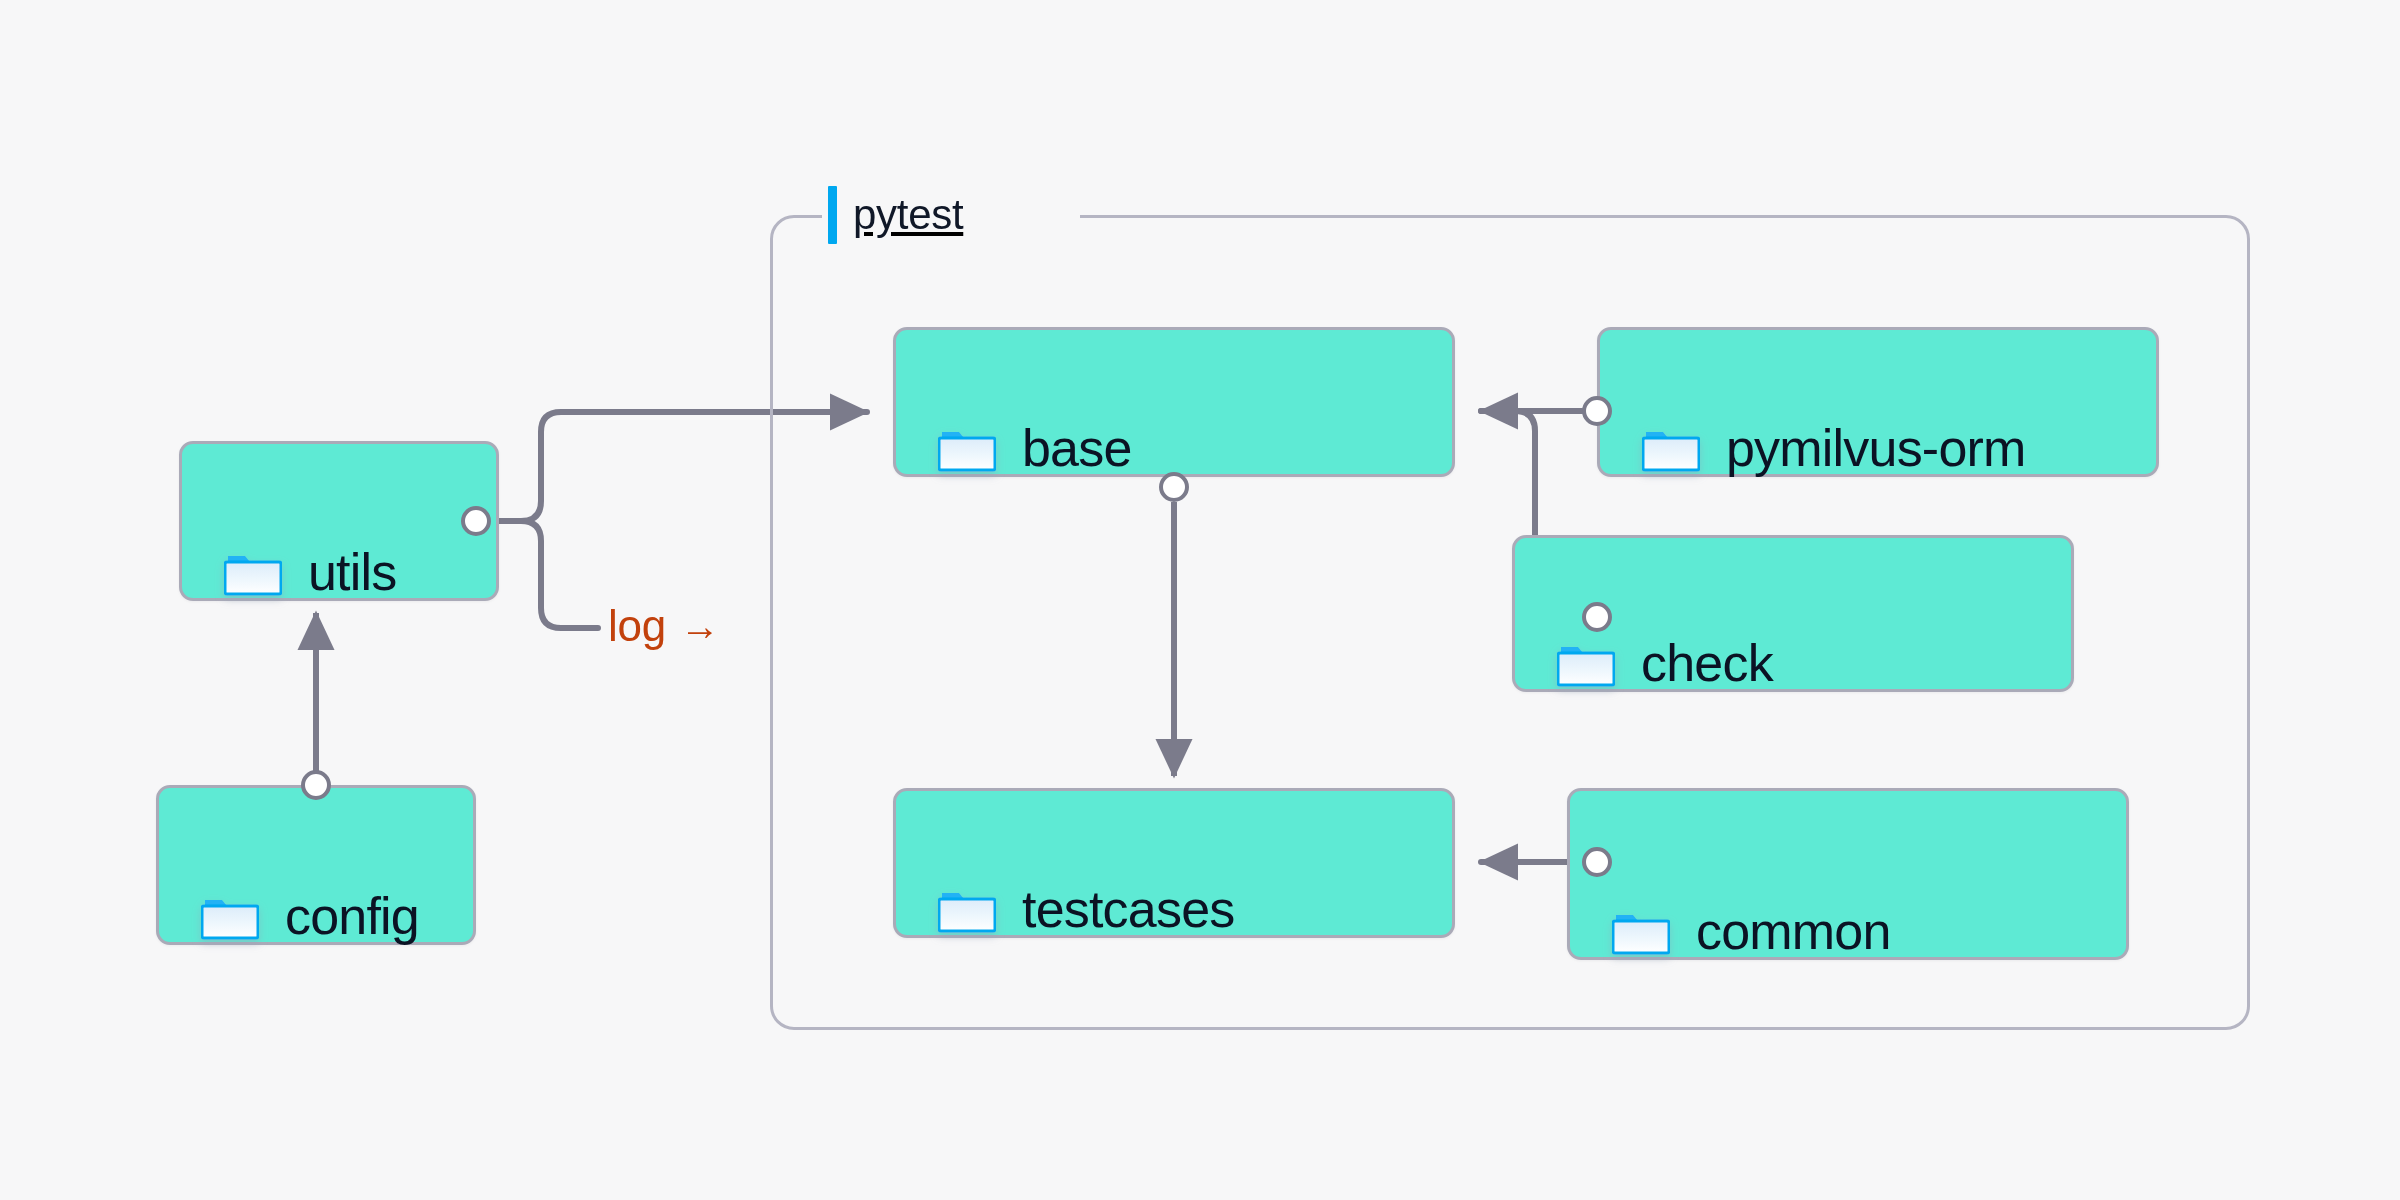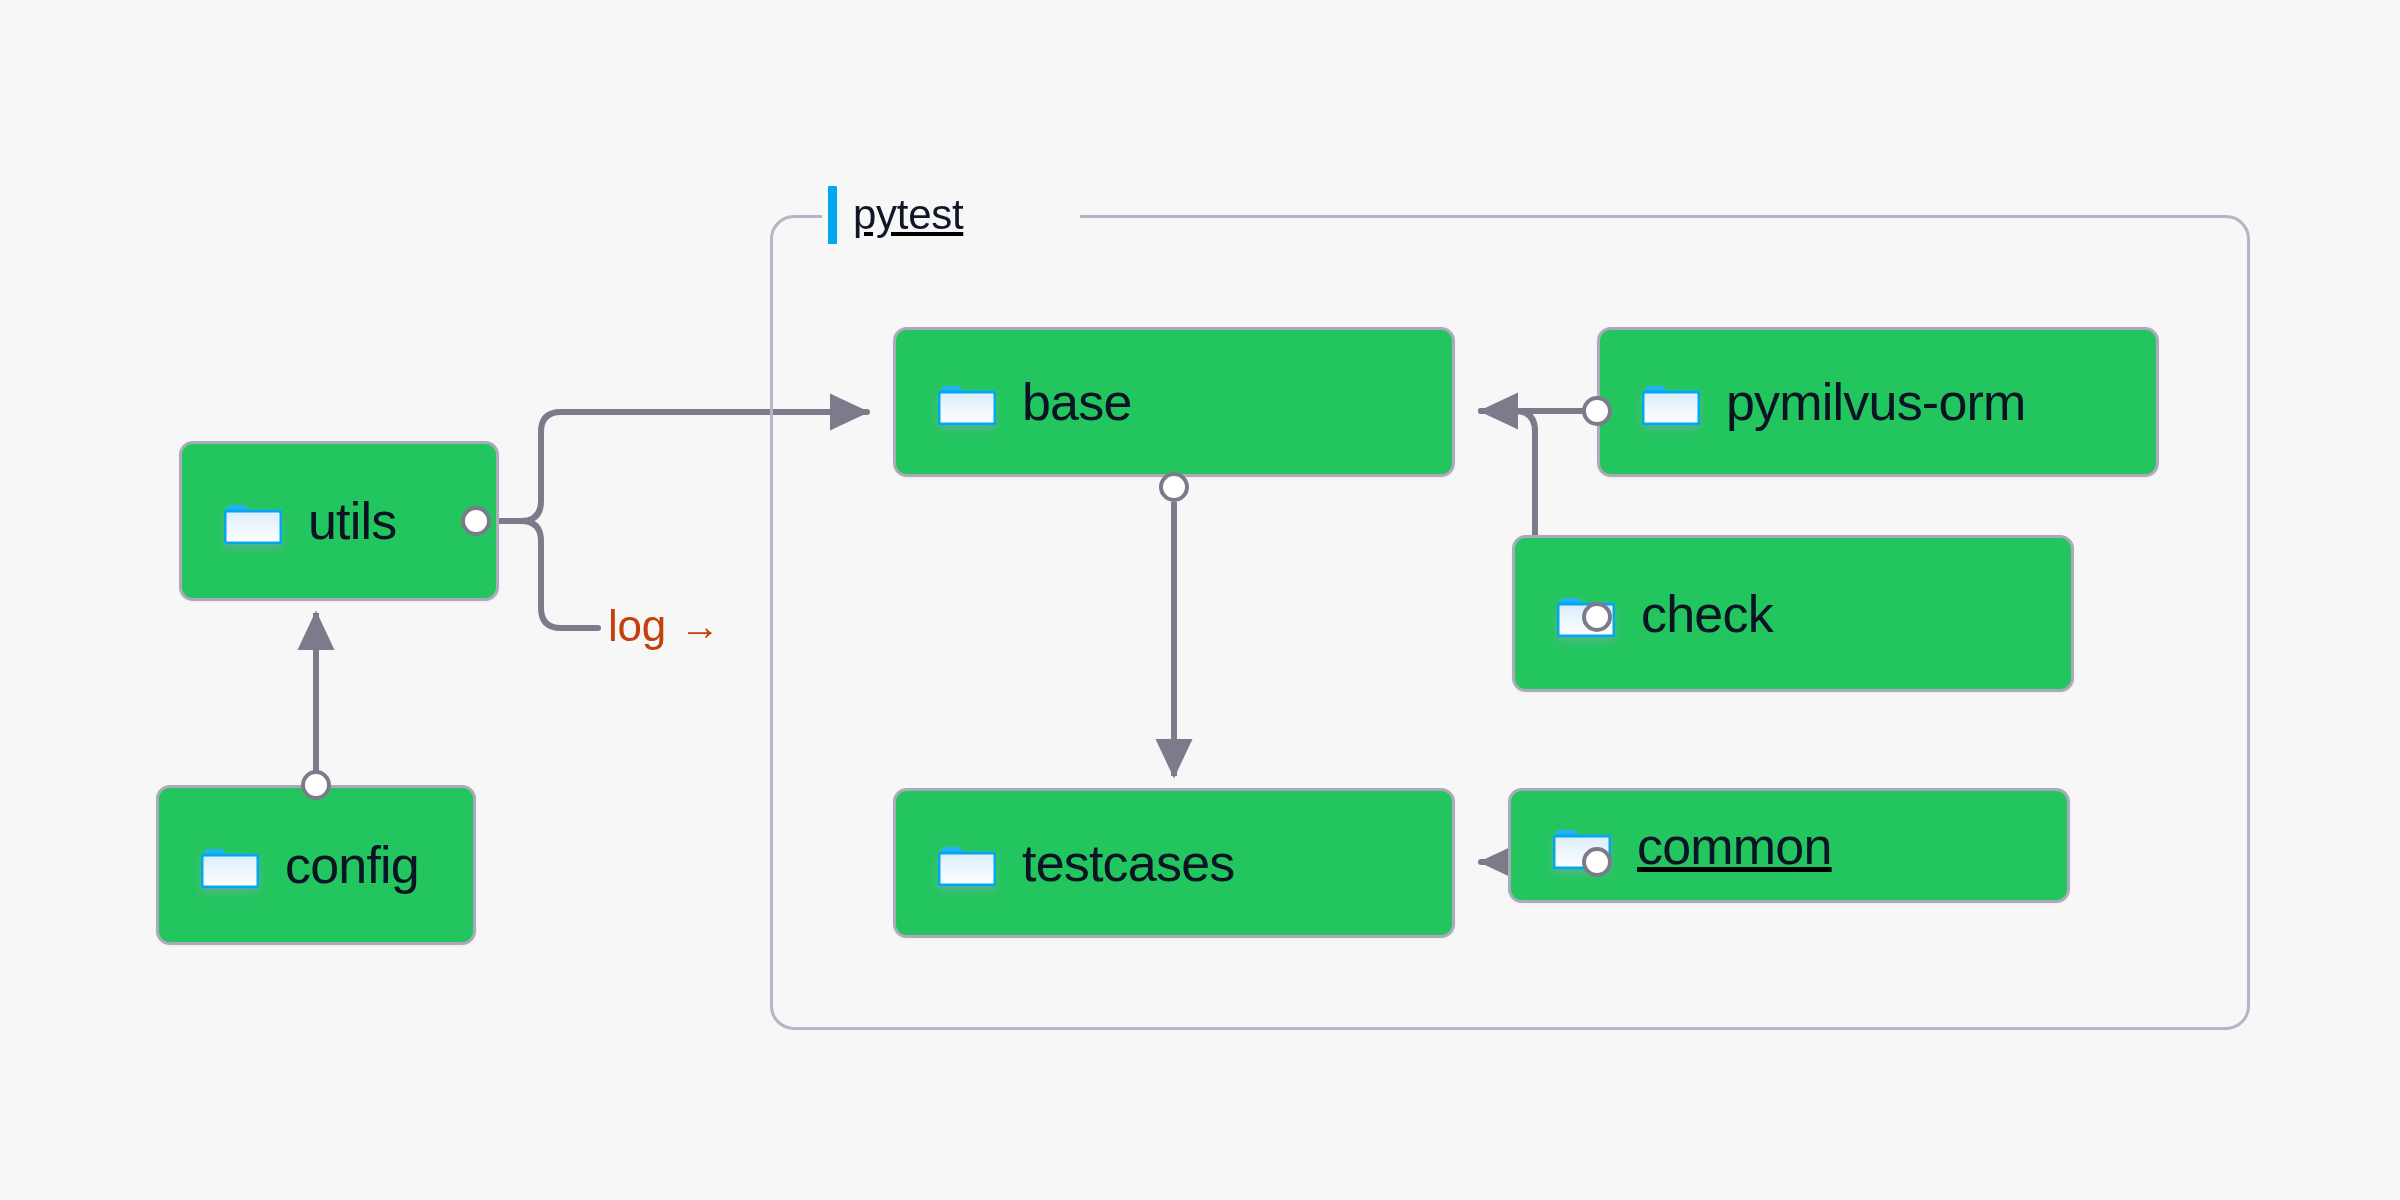--- a/index.html
+++ b/index.html
@@ -43,26 +43,26 @@
   .group-title{
     font-size:42px;
     color:#101828;
     letter-spacing:-0.3px;
     line-height:1;
   }
 
   
   .node{
     position:absolute;
-    background:#22c55e;
+    background:#5eead4;
     border:3px solid #aaaab8;
     border-radius:14px;
     box-sizing:border-box;
     display:flex;
-    align-items:center;
+    align-items:flex-end;
     box-shadow:0 1px 3px rgba(16,24,40,0.05);
   }
   .node-inner{
     display:flex;
     align-items:center;
     gap:26px;
     padding-left:42px;
   }
   .node-label{
     font-size:52px;
@@ -212,21 +212,21 @@
     <div class="node-inner">
       <svg class="folder-icon" viewBox="0 0 58 50" filter="url(#folderShadow)">
         <path d="M4,9 h17 l5,6 h12 a3,3 0 0 1 3,3 v2 h-37 z" fill="#22b2f5"></path>
         <path d="M3,15 h52 a2,2 0 0 1 2,2 v28 a2,2 0 0 1 -2,2 h-52 a2,2 0 0 1 -2,-2 v-28 a2,2 0 0 1 2,-2 z" fill="url(#folderGrad)" stroke="#00a8f0" stroke-width="3"></path>
       </svg>
       <span class="node-label">check</span>
     </div>
   </div>
   <div class="port" style="left:1582px; top:602px;"></div>
 
-  <div class="node" style="left:1508px; top:788px; width:562px; height:115px;text-decoration:underline;">
+  <div class="node" style="left:1567px; top:788px; width:562px; height:172px;">
     <div class="node-inner">
       <svg class="folder-icon" viewBox="0 0 58 50" filter="url(#folderShadow)">
         <path d="M4,9 h17 l5,6 h12 a3,3 0 0 1 3,3 v2 h-37 z" fill="#22b2f5"></path>
         <path d="M3,15 h52 a2,2 0 0 1 2,2 v28 a2,2 0 0 1 -2,2 h-52 a2,2 0 0 1 -2,-2 v-28 a2,2 0 0 1 2,-2 z" fill="url(#folderGrad)" stroke="#00a8f0" stroke-width="3"></path>
       </svg>
       <span class="node-label">common</span>
     </div>
   </div>
   <div class="port" style="left:1582px; top:847px;"></div>
 

